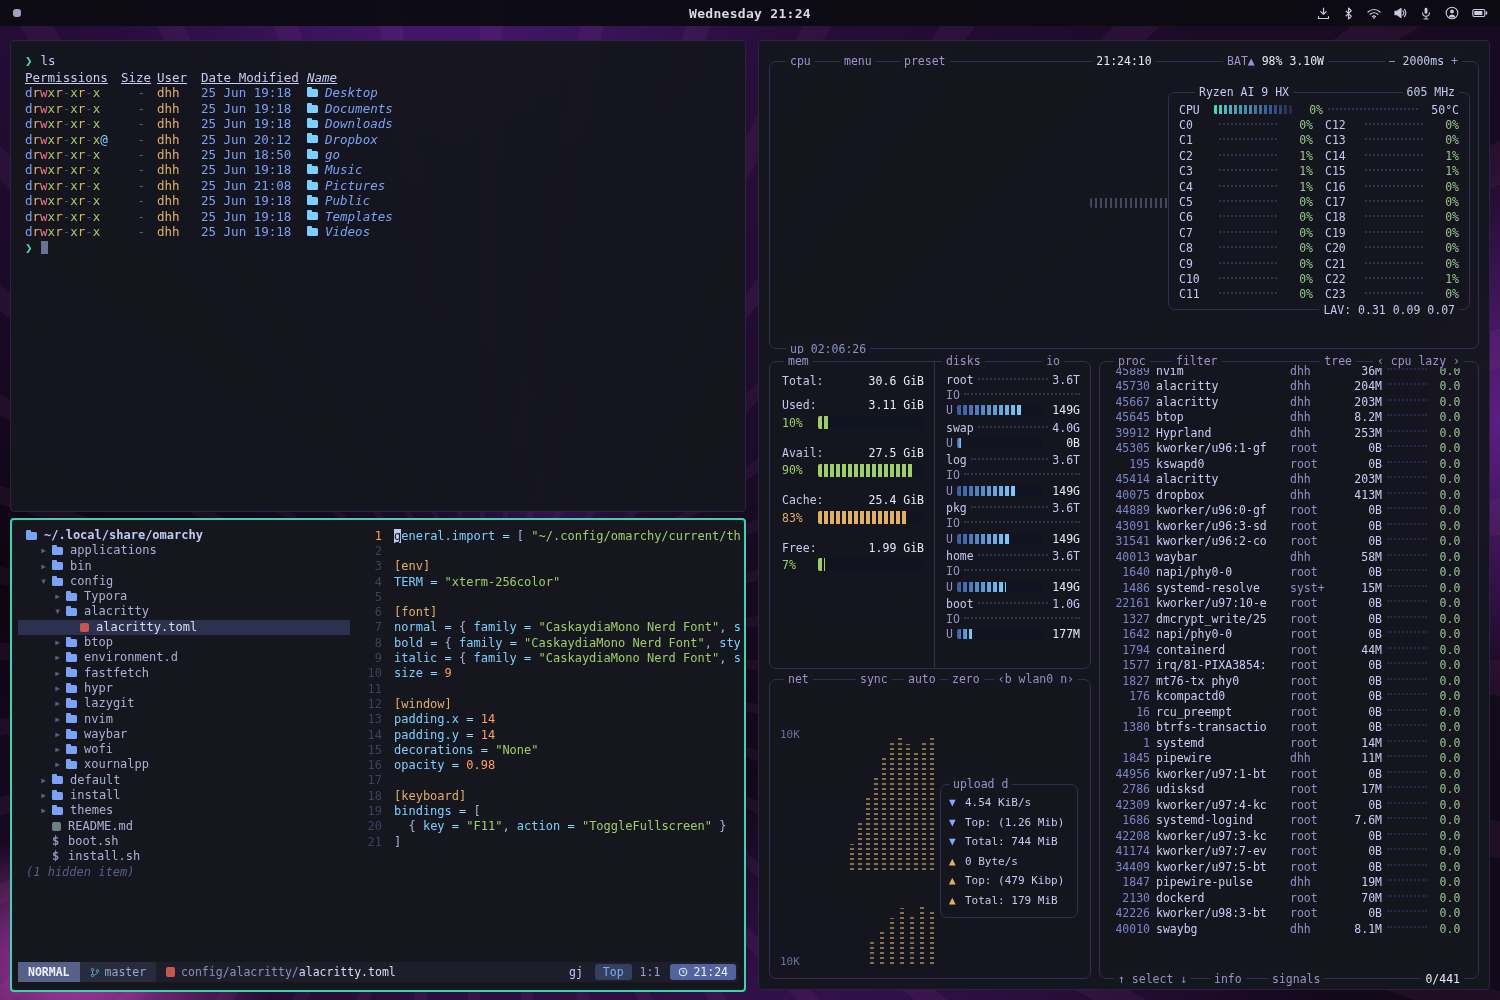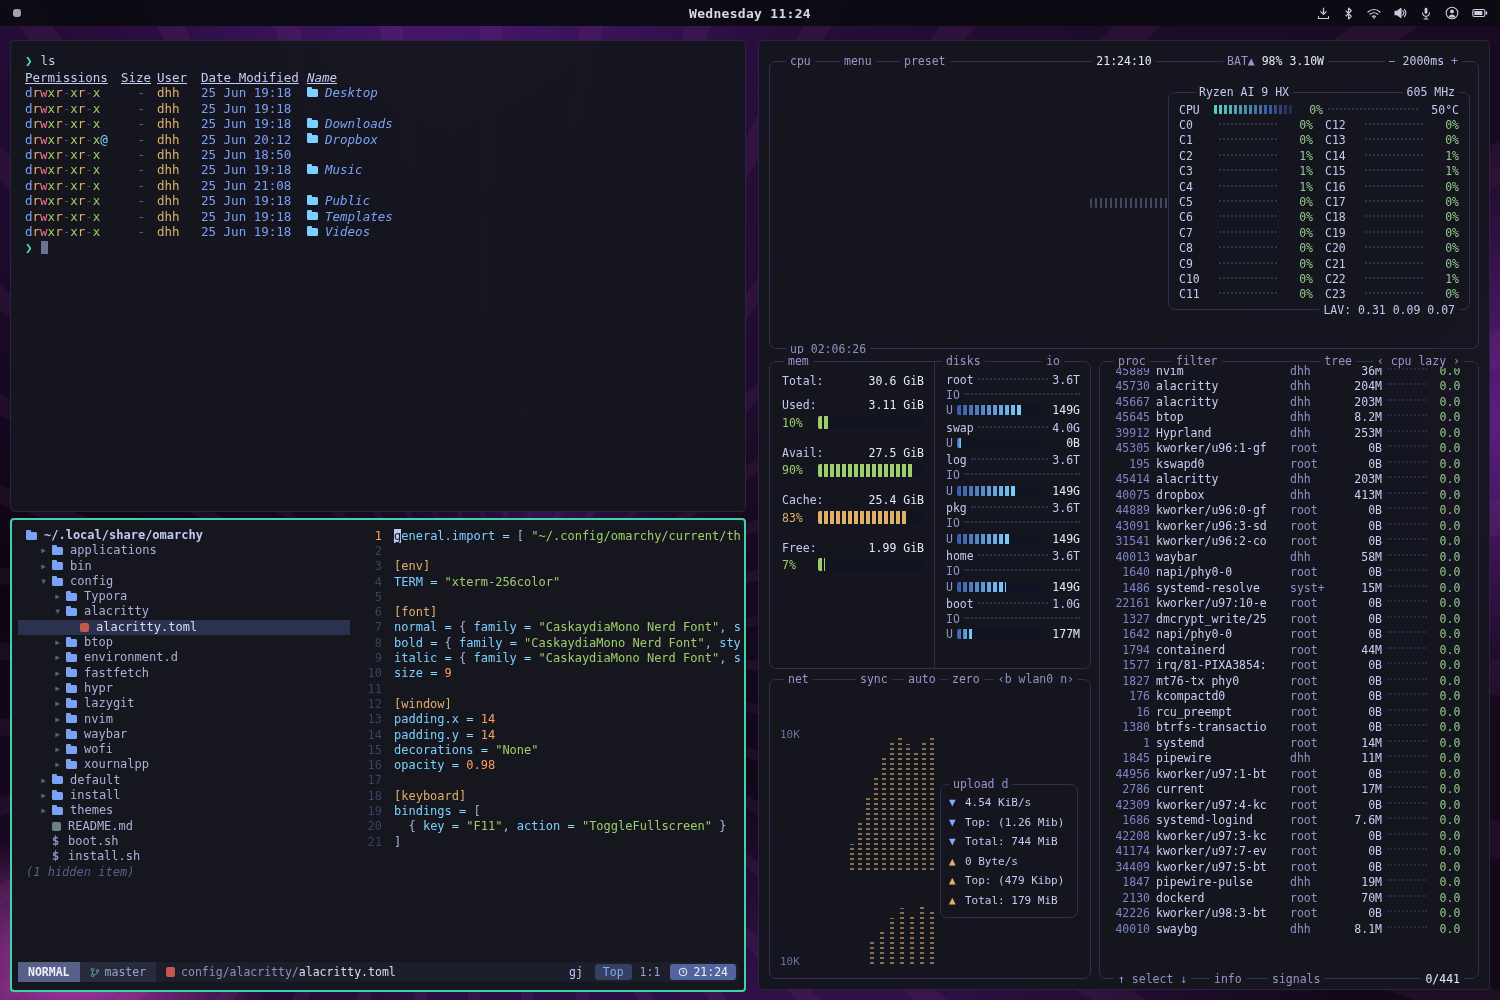--- a/index.html
+++ b/index.html
@@ -169,21 +169,21 @@
   .f-signals{left:168px;top:auto;bottom:-8px;}
   .f-count{right:14px;top:auto;bottom:-8px;color:#e6e9f8;}
 </style>
 </head>
 <body>
 
 <div class="wallpaper"></div>
 
 <header class="topbar">
   <span class="tb-dot"></span>
-  <div class="tb-clock">Wednesday 11:24</div>
+  <div class="tb-clock">Wednesday 21:24</div>
   <div class="tb-tray">
     <span>
         <svg width="13" height="13" viewBox="0 0 13 13" fill="none" stroke="#c9ccdf" stroke-width="1.2" stroke-linecap="round" stroke-linejoin="round">
           <path d="M6.5 1v6M3.8 4.6 6.5 7.3 9.2 4.6M1.5 9.5v2h10v-2"></path>
         </svg>
       </span>
     <span>
         <svg width="11" height="13" viewBox="0 0 12 14" fill="none" stroke="#c9ccdf" stroke-width="1.2" stroke-linejoin="round">
           <path d="M3 4l6 6-3 3V1l3 3-6 6"></path>
         </svg>
@@ -244,20 +244,24 @@
         <span class="ls-name">
           <i class="icon-folder"></i>
           <span>Desktop</span>
         </span>
       </div>
       <div class="ls-row">
         <span class="ls-perms"><span style="color: rgb(122, 162, 247);">d</span><span style="color: rgb(224, 175, 104);">r</span><span style="color: rgb(247, 118, 142);">w</span><span style="color: rgb(158, 206, 106);">x</span><span style="color: rgb(224, 175, 104);">r</span><span style="color: rgb(74, 80, 110);">-</span><span style="color: rgb(158, 206, 106);">x</span><span style="color: rgb(224, 175, 104);">r</span><span style="color: rgb(74, 80, 110);">-</span><span style="color: rgb(158, 206, 106);">x</span></span>
         <span class="ls-size">-</span>
         <span class="ls-user">dhh</span>
         <span class="ls-date">25 Jun 19:18</span>
+        <span class="ls-name">
+          <i class="icon-folder"></i>
+          <span>Documents</span>
+        </span>
       </div>
       <div class="ls-row">
         <span class="ls-perms"><span style="color: rgb(122, 162, 247);">d</span><span style="color: rgb(224, 175, 104);">r</span><span style="color: rgb(247, 118, 142);">w</span><span style="color: rgb(158, 206, 106);">x</span><span style="color: rgb(224, 175, 104);">r</span><span style="color: rgb(74, 80, 110);">-</span><span style="color: rgb(158, 206, 106);">x</span><span style="color: rgb(224, 175, 104);">r</span><span style="color: rgb(74, 80, 110);">-</span><span style="color: rgb(158, 206, 106);">x</span></span>
         <span class="ls-size">-</span>
         <span class="ls-user">dhh</span>
         <span class="ls-date">25 Jun 19:18</span>
         <span class="ls-name">
           <i class="icon-folder"></i>
           <span>Downloads</span>
         </span>
@@ -270,36 +274,44 @@
         <span class="ls-name">
           <i class="icon-folder"></i>
           <span>Dropbox</span>
         </span>
       </div>
       <div class="ls-row">
         <span class="ls-perms"><span style="color: rgb(122, 162, 247);">d</span><span style="color: rgb(224, 175, 104);">r</span><span style="color: rgb(247, 118, 142);">w</span><span style="color: rgb(158, 206, 106);">x</span><span style="color: rgb(224, 175, 104);">r</span><span style="color: rgb(74, 80, 110);">-</span><span style="color: rgb(158, 206, 106);">x</span><span style="color: rgb(224, 175, 104);">r</span><span style="color: rgb(74, 80, 110);">-</span><span style="color: rgb(158, 206, 106);">x</span></span>
         <span class="ls-size">-</span>
         <span class="ls-user">dhh</span>
         <span class="ls-date">25 Jun 18:50</span>
+        <span class="ls-name">
+          <i class="icon-folder"></i>
+          <span>go</span>
+        </span>
       </div>
       <div class="ls-row">
         <span class="ls-perms"><span style="color: rgb(122, 162, 247);">d</span><span style="color: rgb(224, 175, 104);">r</span><span style="color: rgb(247, 118, 142);">w</span><span style="color: rgb(158, 206, 106);">x</span><span style="color: rgb(224, 175, 104);">r</span><span style="color: rgb(74, 80, 110);">-</span><span style="color: rgb(158, 206, 106);">x</span><span style="color: rgb(224, 175, 104);">r</span><span style="color: rgb(74, 80, 110);">-</span><span style="color: rgb(158, 206, 106);">x</span></span>
         <span class="ls-size">-</span>
         <span class="ls-user">dhh</span>
         <span class="ls-date">25 Jun 19:18</span>
         <span class="ls-name">
           <i class="icon-folder"></i>
           <span>Music</span>
         </span>
       </div>
       <div class="ls-row">
         <span class="ls-perms"><span style="color: rgb(122, 162, 247);">d</span><span style="color: rgb(224, 175, 104);">r</span><span style="color: rgb(247, 118, 142);">w</span><span style="color: rgb(158, 206, 106);">x</span><span style="color: rgb(224, 175, 104);">r</span><span style="color: rgb(74, 80, 110);">-</span><span style="color: rgb(158, 206, 106);">x</span><span style="color: rgb(224, 175, 104);">r</span><span style="color: rgb(74, 80, 110);">-</span><span style="color: rgb(158, 206, 106);">x</span></span>
         <span class="ls-size">-</span>
         <span class="ls-user">dhh</span>
         <span class="ls-date">25 Jun 21:08</span>
+        <span class="ls-name">
+          <i class="icon-folder"></i>
+          <span>Pictures</span>
+        </span>
       </div>
       <div class="ls-row">
         <span class="ls-perms"><span style="color: rgb(122, 162, 247);">d</span><span style="color: rgb(224, 175, 104);">r</span><span style="color: rgb(247, 118, 142);">w</span><span style="color: rgb(158, 206, 106);">x</span><span style="color: rgb(224, 175, 104);">r</span><span style="color: rgb(74, 80, 110);">-</span><span style="color: rgb(158, 206, 106);">x</span><span style="color: rgb(224, 175, 104);">r</span><span style="color: rgb(74, 80, 110);">-</span><span style="color: rgb(158, 206, 106);">x</span></span>
         <span class="ls-size">-</span>
         <span class="ls-user">dhh</span>
         <span class="ls-date">25 Jun 19:18</span>
         <span class="ls-name">
           <i class="icon-folder"></i>
           <span>Public</span>
         </span>
@@ -1107,21 +1119,21 @@
         <div class="proc-row">
           <span class="pr-pid">44956</span>
           <span class="pr-prog">kworker/u97:1-bt</span>
           <span class="pr-user">root</span>
           <span class="pr-mem">0B</span>
           <span class="pr-spark"></span>
           <span class="pr-cpu">0.0</span>
         </div>
         <div class="proc-row">
           <span class="pr-pid">2786</span>
-          <span class="pr-prog">current</span>
+          <span class="pr-prog">udisksd</span>
           <span class="pr-user">root</span>
           <span class="pr-mem">17M</span>
           <span class="pr-spark"></span>
           <span class="pr-cpu">0.0</span>
         </div>
         <div class="proc-row">
           <span class="pr-pid">42309</span>
           <span class="pr-prog">kworker/u97:4-kc</span>
           <span class="pr-user">root</span>
           <span class="pr-mem">0B</span>

